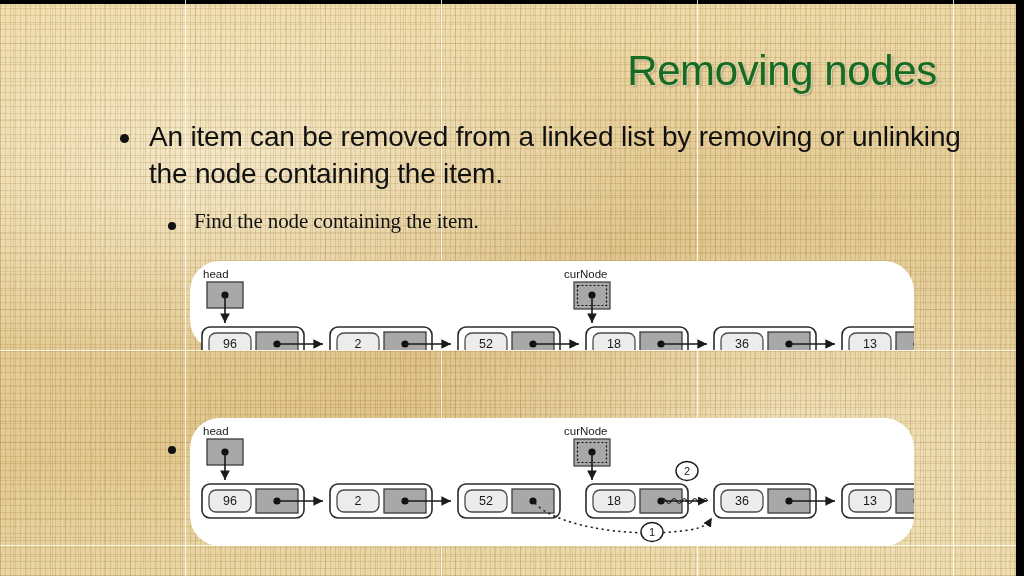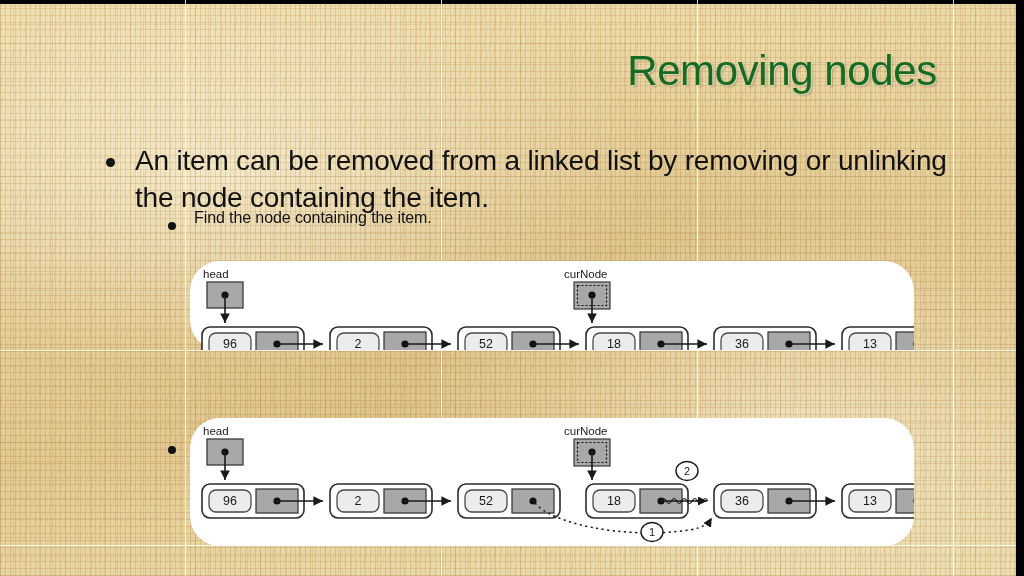--- a/index.html
+++ b/index.html
@@ -44,36 +44,36 @@
     position:absolute; left:566px; top:48px; width:432px;
     text-align:center;
     font-size:42px; line-height:1.08; color:#156b21;
     font-weight:400;
     text-shadow:1px 1px 1px rgba(255,255,255,.55), 2px 2px 2px rgba(80,60,20,.30);
     letter-spacing:-.4px;
     white-space:nowrap;
   }
 
   .bullet-l1{
-    position:absolute; left:106px; top:118px; width:860px;
-    display:flex; align-items:flex-start; gap:20px;margin-top:24px;
+    position:absolute; left:120px; top:118px; width:860px;
+    display:flex; align-items:flex-start; gap:20px;
   }
   .dot{
     flex:0 0 auto; width:9px;height:9px;border-radius:50%;background:#111;
     margin-top:16px;
   }
   .dot.small{width:8px;height:8px;margin-top:14px;}
   .l1-text{
     font-size:28px;line-height:1.33;color:#111;letter-spacing:-.2px;
   }
   .bullet-l2{
     position:absolute; left:168px; top:208px; width:760px;
     display:flex; align-items:flex-start; gap:18px;
   }
-  .l2-text{font-size:16px;line-height:1.3;color:#111;letter-spacing:-.1px;}
+  .l2-text{font-size:21px;line-height:1.3;color:#111;letter-spacing:-.1px;font-family:Liberation Serif, serif;}
 
   .bullet-l2b{
     position:absolute; left:168px; top:432px;
     display:flex; align-items:flex-start; gap:18px;
   }
 
   .panel{
     position:absolute; background:#ffffff;border-radius:30px;
   }
   #panel1{left:190px;top:261px;width:724px;height:89px;}

